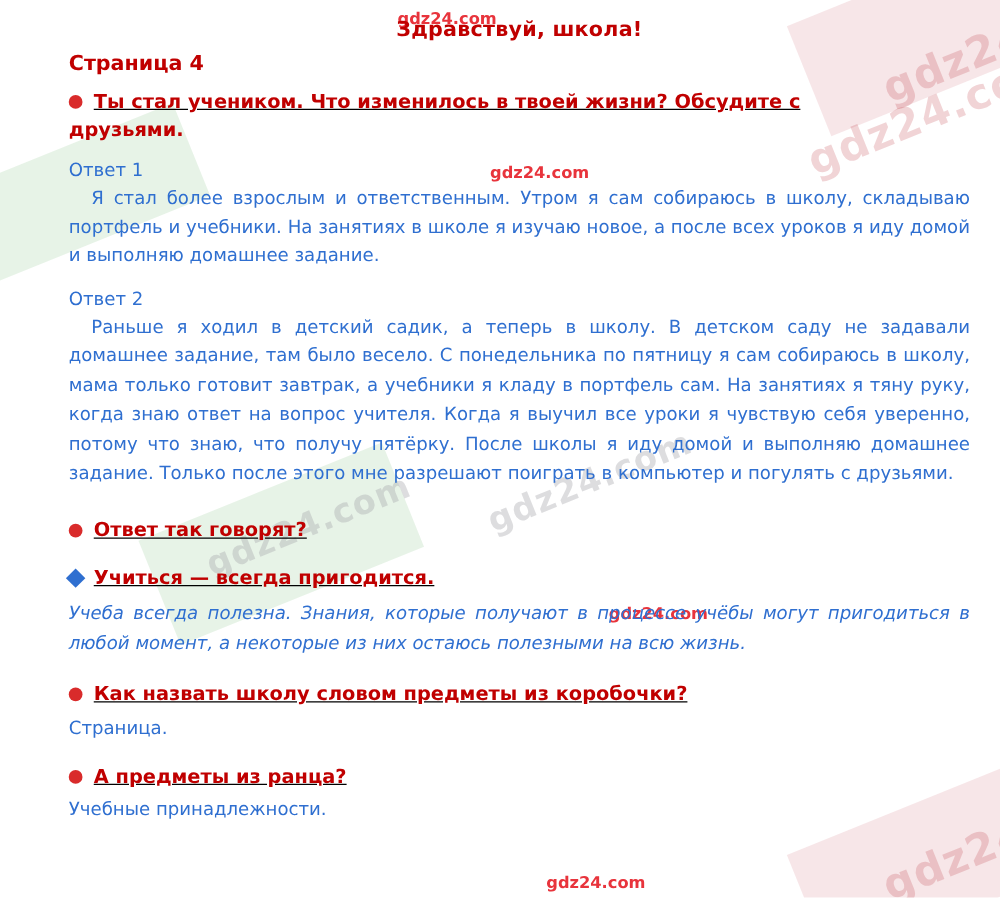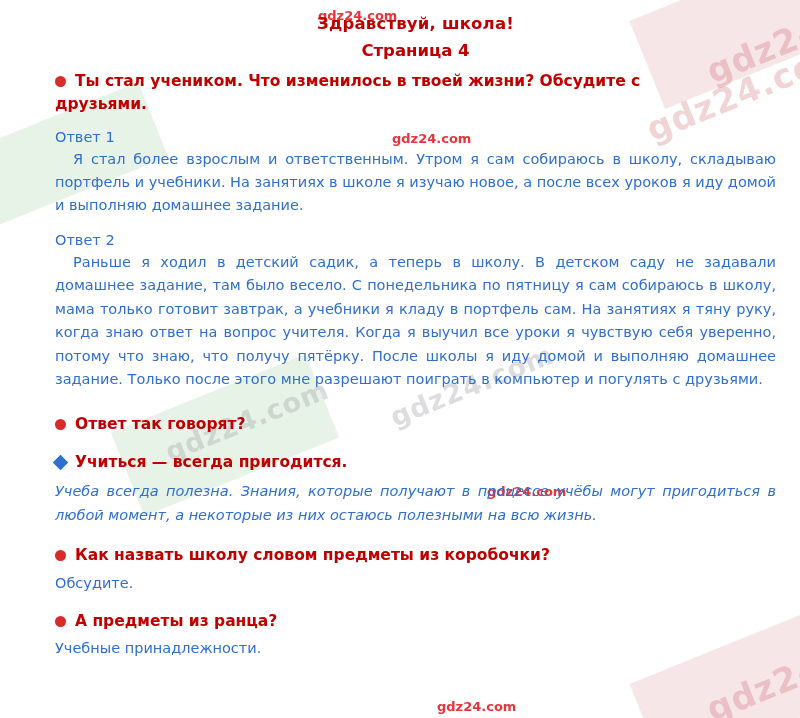--- a/index.html
+++ b/index.html
@@ -69,26 +69,26 @@
     font-size: 16.5px;
     margin: 4px 0 2px 0;
     letter-spacing: 0.2px;
     text-align: center;
   }
   .subtitle {
     color: #c00000;
     font-weight: bold;
     font-size: 16.5px;
     margin: 8px 0 10px 0;
-    text-align: center;
   }
   .q-line {
     display: flex;
     align-items: flex-start;
     margin: 9px 0 0 0;
+    text-decoration: underline;
   }
   .bullet-dot {
     width: 11px;
     height: 11px;
     border-radius: 50%;
     background: #d92b2b;
     flex: 0 0 auto;
     margin: 6px 9px 0 0;
   }
   .bullet-diamond {
@@ -194,21 +194,21 @@
     </div>
     <div class="para noindent" style="margin-top:6px;">Учеба всегда полезна. Знания, которые получают в процессе учёбы могут пригодиться в любой момент, а некоторые из них остаюсь полезными на всю жизнь.</div>
 
     <div class="gap-sm"></div>
 
     
     <div class="q-line">
       <span class="bullet-dot"></span>
       <span class="q-text">Как назвать школу словом предметы из коробочки?</span>
     </div>
-    <div class="short-ans">Обсудите.</div>
+    <div class="short-ans">Страница.</div>
 
     <div class="gap-sm"></div>
 
     
     <div class="q-line">
       <span class="bullet-dot"></span>
       <span class="q-text">А предметы из ранца?</span>
     </div>
     <div class="short-ans">Учебные принадлежности.</div>
 

